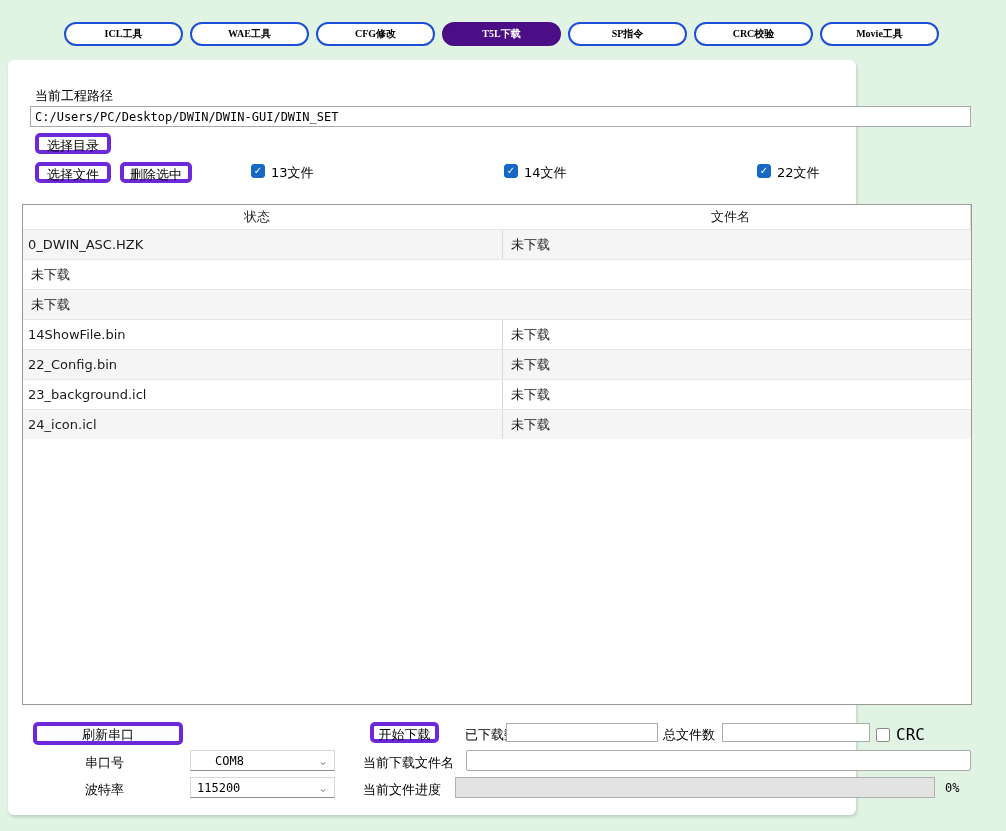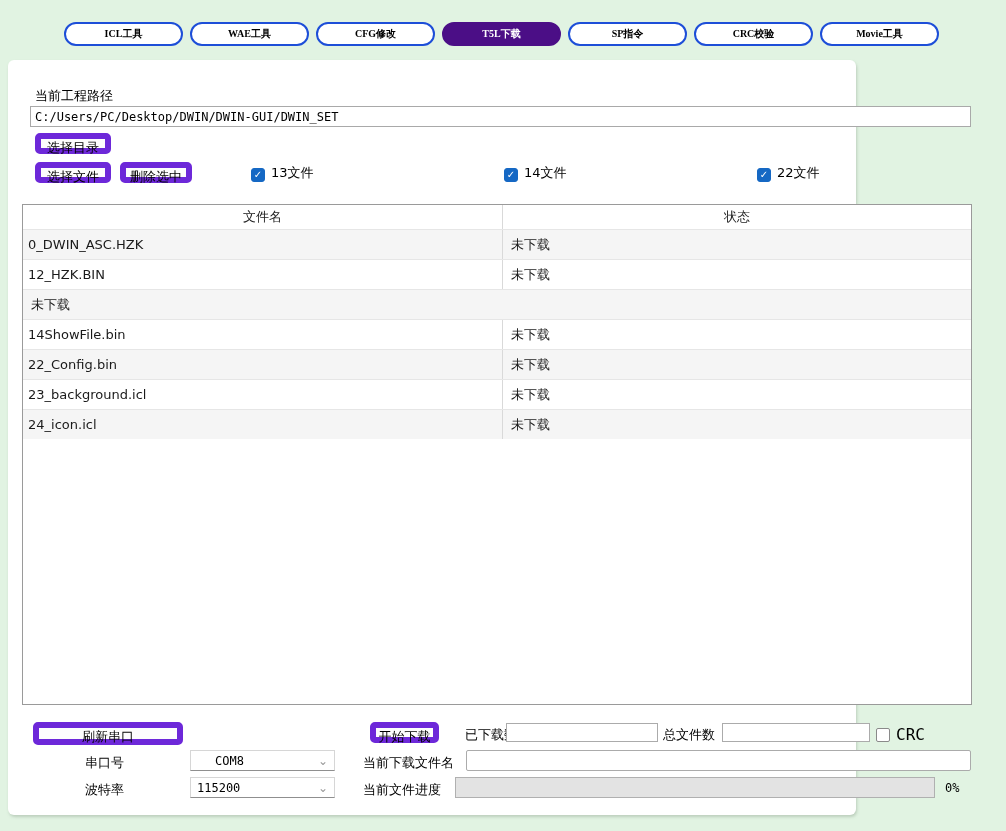--- a/index.html
+++ b/index.html
@@ -49,33 +49,33 @@
     position: absolute; left: 22px; top: 46px;
     width: 941px; height: 21px;
     border: 1px solid #a9a9a9;
     font-family: "DejaVu Sans Mono", monospace;
     font-size: 12px; color: #000;
     padding: 0 4px; background: #fff;
   }
 
   .btn {
     background: #fdfdfd;
-    border: 6px solid #6d28d9;
+    border: 4px solid #6d28d9;
     border-radius: 5px;
     font-size: 13px; color: #000;
     cursor: pointer;
     font-family: "DejaVu Sans", sans-serif;
     text-align: center;
   }
   .btn-select-dir  { position: absolute; left: 27px;  top: 73px;  width: 76px; height: 21px; }
   .btn-select-file { position: absolute; left: 27px;  top: 102px; width: 76px; height: 21px; }
   .btn-delete-sel  { position: absolute; left: 112px; top: 102px; width: 72px; height: 21px; }
 
   
-  .chk-row { position: absolute; top: 104px; display: flex; align-items: flex-end; gap: 6px; padding-left: 32px; }
+  .chk-row { position: absolute; top: 104px; display: flex; align-items: flex-start; gap: 6px; padding-left: 32px; }
   .chk-13 { left: 211px; } .chk-14 { left: 464px; } .chk-22 { left: 717px; }
   .checkbox {
     width: 14px; height: 14px; border-radius: 3px;
     display: inline-flex; align-items: center; justify-content: center;
     cursor: pointer; flex: 0 0 auto;
   }
   .checkbox.checked { background: #1568c4; border: 1px solid #1568c4; }
   .checkbox.checked::after { content: "✓"; color: #fff; font-size: 10px; line-height: 1; }
   .checkbox.unchecked { background: #fff; border: 1px solid #8a8a8a; border-radius: 2px; }
 
@@ -182,29 +182,28 @@
     <span class="checkbox checked"></span>
     <span class="label">14文件</span>
   </div>
   <div class="chk-row chk-22">
     <span class="checkbox checked"></span>
     <span class="label">22文件</span>
   </div>
 
   <div class="file-table">
     <div class="thead">
+      <div class="th col-status">状态</div>
       <div class="th col-name">文件名</div>
-      <div class="th col-status">状态</div>
     </div>
     <div class="tr">
       <div class="td col-name">0_DWIN_ASC.HZK</div>
       <div class="td col-status">未下载</div>
     </div>
     <div class="tr">
-      <div class="td col-name">12_HZK.BIN</div>
       <div class="td col-status">未下载</div>
     </div>
     <div class="tr">
       <div class="td col-status">未下载</div>
     </div>
     <div class="tr">
       <div class="td col-name">14ShowFile.bin</div>
       <div class="td col-status">未下载</div>
     </div>
     <div class="tr">

